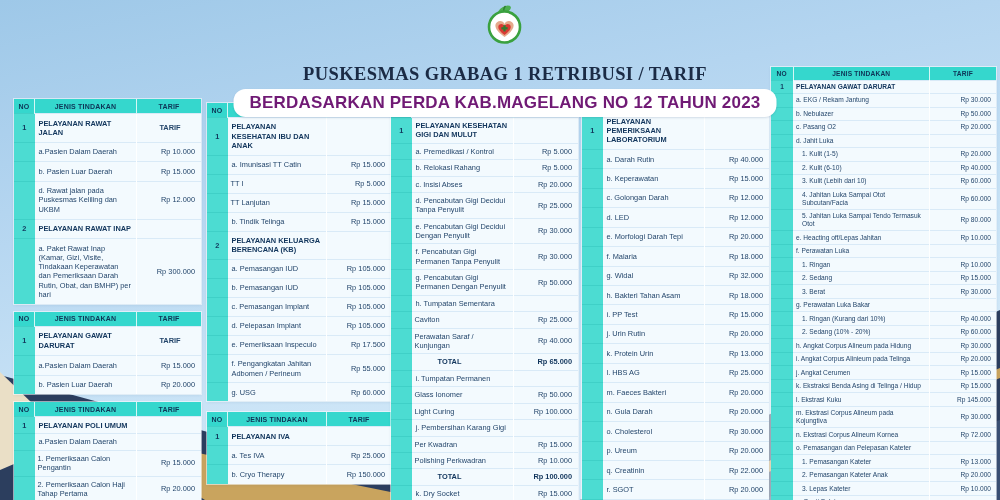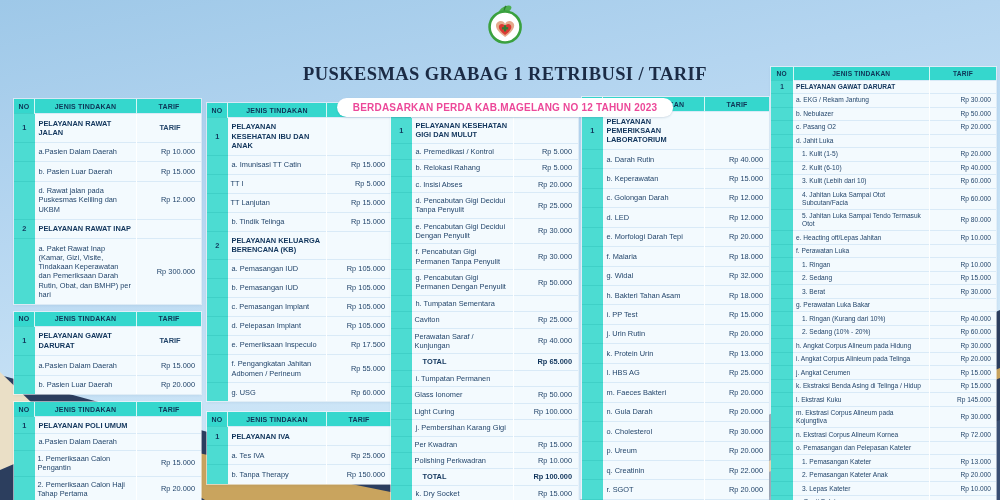--- a/index.html
+++ b/index.html
@@ -24,22 +24,22 @@
 
   
   .header{position:absolute;left:505px;top:2px;transform:translateX(-50%);z-index:3;
           display:flex;flex-direction:column;align-items:center;}
   .logo{width:46px;height:44px;}
   .title{
     font-family:"Liberation Serif", serif;font-weight:bold;font-size:18.5px;
     color:#1b2b45;letter-spacing:.4px;margin-top:18px;white-space:nowrap;
   }
   .subtitle-pill{
-    margin-top:13px;background:#ffffff;border-radius:12px;padding:4px 16px;
-    font-weight:bold;font-size:10px;color:#ec4899;letter-spacing:.2px;white-space:nowrap;
+    margin-top:4px;background:#ffffff;border-radius:12px;padding:4px 16px;
+    font-weight:bold;font-size:17px;color:#701a75;letter-spacing:.2px;white-space:nowrap;
     box-shadow:0 1px 2px rgba(30,60,100,.15);
   }
 
   
   .col{position:absolute;z-index:2;display:flex;flex-direction:column;}
   #col1{left:14px;top:99px;width:187px;gap:8px;}
   #col2{left:207px;top:103px;width:184px;gap:11px;}
   #col3{left:391px;top:103px;width:187px;}
   #col4{left:582px;top:97px;width:187px;}
   #col5{left:771px;top:67px;width:225px;}
@@ -59,21 +59,21 @@
   }
   .tarif-table td.no{
     background:var(--no-teal,#4cdcd2);width:16px;text-align:center;font-weight:bold;
     color:#123a5e;border-top:1px solid #3fd0c7;padding:3.5px 1px;
   }
   .tarif-table td.tarif{width:54px;text-align:right;white-space:nowrap;
     border-left:1px solid rgba(255,255,255,.85);padding-right:6px;}
   tr.section td.jenis{font-weight:bold;color:#11355c;}
   tr.section td.tarif{text-align:center;font-weight:bold;padding-right:2px;}
   tr.sub td.jenis{padding-left:3px;}
-  tr.total td.jenis{font-weight:bold;padding-left:11px;color:#11355c;}
+  tr.total td.jenis{font-weight:bold;padding-left:26px;color:#11355c;}
   tr.total td.tarif{font-weight:bold;color:#11355c;}
 
   
   #col1 table:nth-of-type(1) td{padding-top:4.6px;padding-bottom:4.6px;}
   #col1 table:nth-of-type(2) td{padding-top:4.8px;padding-bottom:4.8px;}
   #col1 table:nth-of-type(3) td{padding-top:3.2px;padding-bottom:3.2px;}
   #col2 td{padding-top:4.4px;padding-bottom:4.4px;}
   #col3 td{padding-top:3.1px;padding-bottom:3.1px;}
   #col4 td{padding-top:4.6px;padding-bottom:4.6px;}
   #col5 .tarif-table td{font-size:6.6px;padding:2.3px 3px;line-height:1.2;}
@@ -300,21 +300,21 @@
             <td class="jenis">PELAYANAN IVA</td>
             <td class="tarif"></td>
           </tr>
           <tr class="item">
             <td class="no"></td>
             <td class="jenis">a. Tes IVA</td>
             <td class="tarif">Rp 25.000</td>
           </tr>
           <tr class="item">
             <td class="no"></td>
-            <td class="jenis">b. Tanpa Therapy</td>
+            <td class="jenis">b. Cryo Therapy</td>
             <td class="tarif">Rp 150.000</td>
           </tr>
         </tbody>
       </table>
     </div>
   <div class="col" id="col3">
       <table class="tarif-table">
         <thead>
           <tr>
             <th class="h-no">NO</th>

